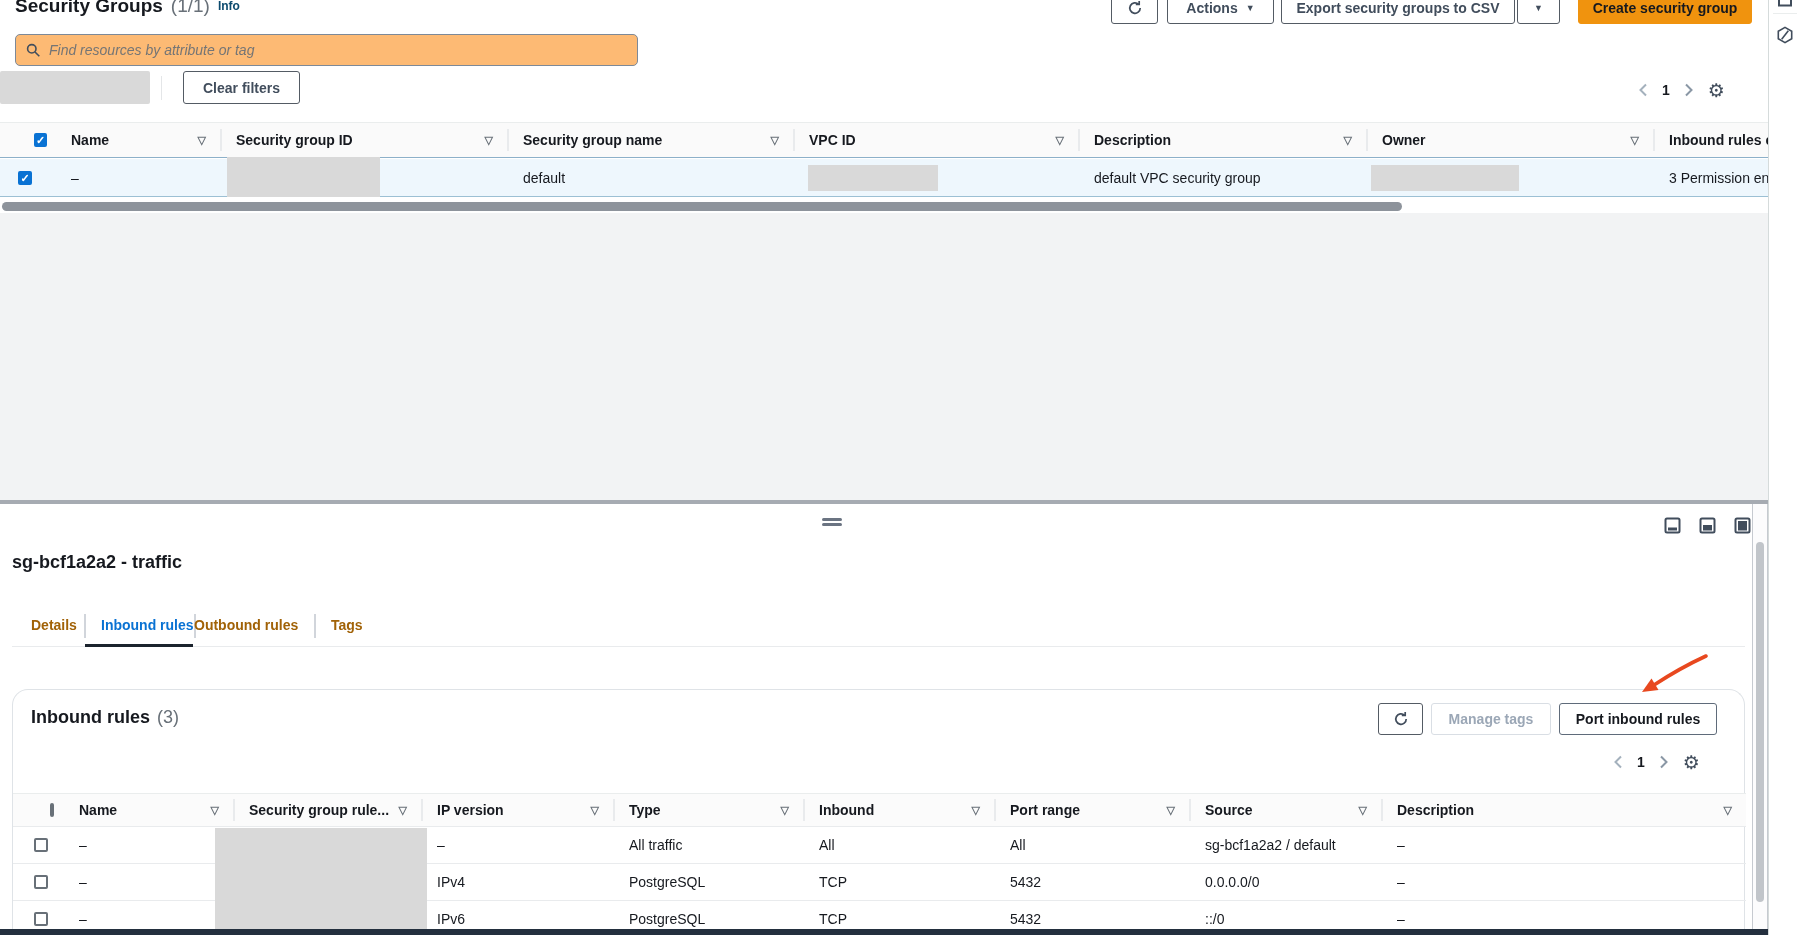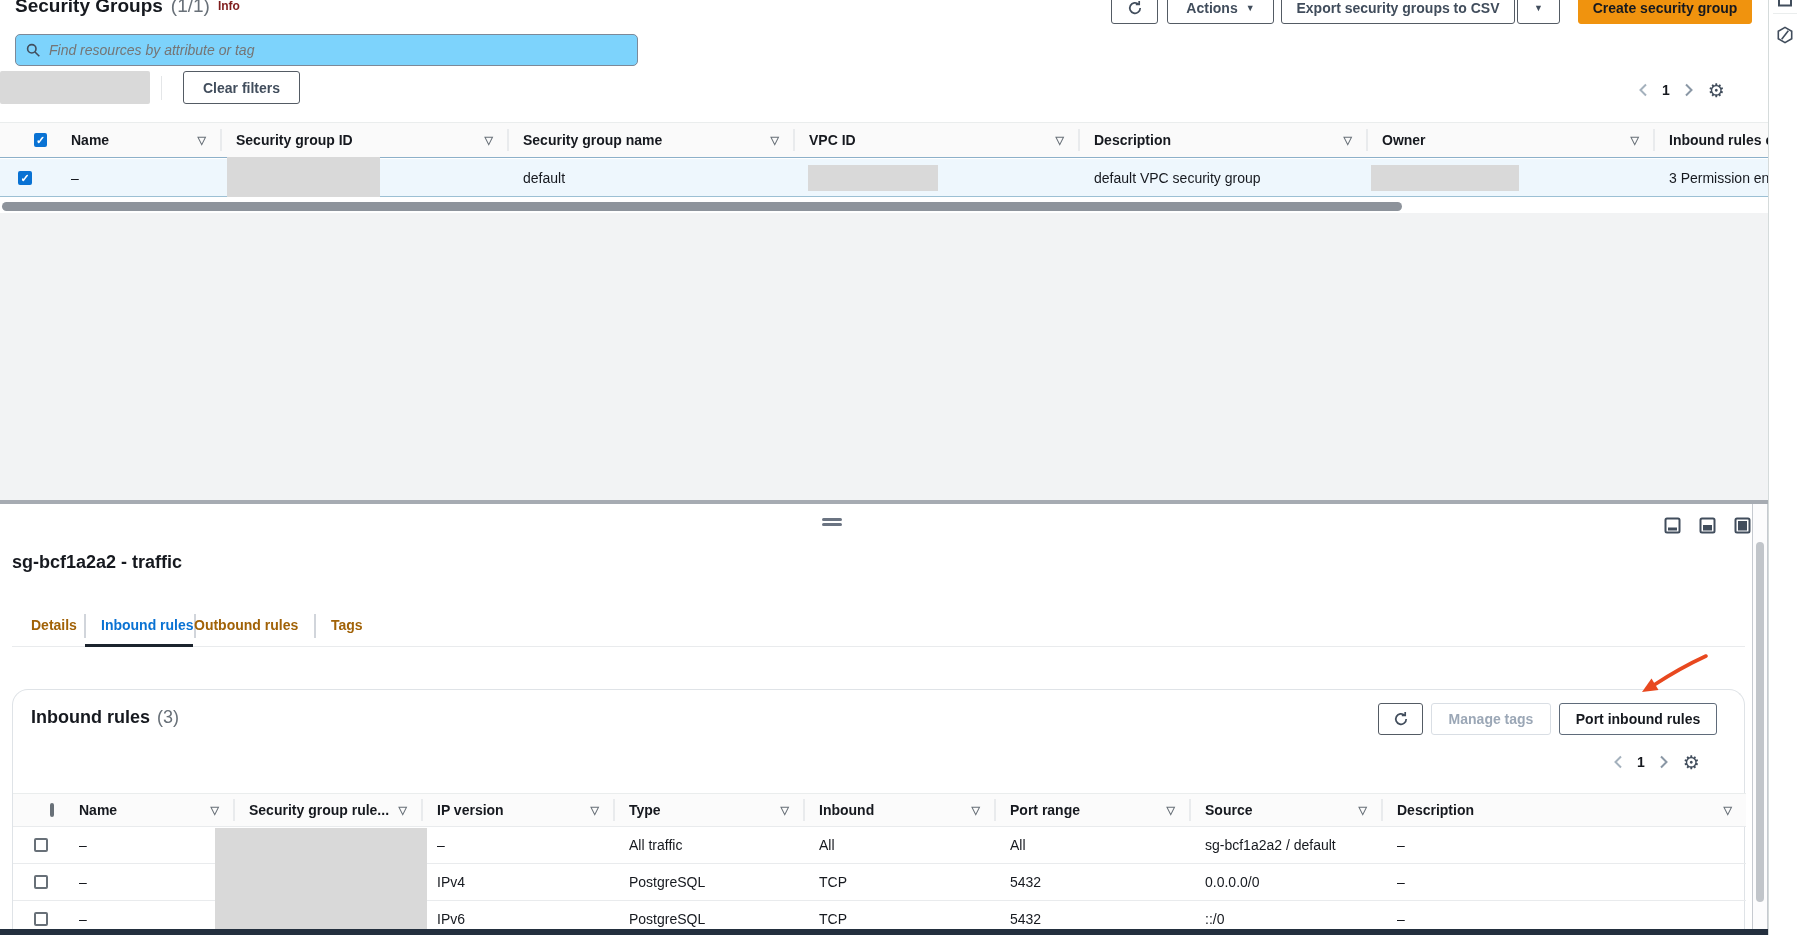--- a/index.html
+++ b/index.html
@@ -13,21 +13,21 @@
   
   .btn{position:absolute;display:flex;align-items:center;justify-content:center;gap:8px;
     height:32px;background:#fff;border:1px solid #545b64;border-radius:3px;
     font-weight:bold;font-size:14px;color:#414d5c;cursor:pointer;}
   .btn-primary{background:#f0930e;border-color:#f0930e;color:#16191f;}
   .btn-disabled{border-color:#d9dee4;color:#9ba7b6;}
   .caret{font-size:9px;line-height:1;}
 
   
   .search-box{position:absolute;display:flex;align-items:center;gap:8px;height:32px;
-    background:#7dd3fc;border:1px solid #7d8998;border-radius:5px;padding:0 10px;}
+    background:#fdba74;border:1px solid #7d8998;border-radius:5px;padding:0 10px;}
   .search-box input{border:none;outline:none;flex:1;font-style:italic;color:#5f6b7a;
     font-size:14px;font-family:"Liberation Sans",sans-serif;background:transparent;}
 
   
   .pager{position:absolute;display:flex;align-items:center;gap:14px;}
   .pager .pg{font-weight:bold;color:#16191f;}
   .chev{display:flex;align-items:center;}
 
   
   .tr{display:grid;align-items:center;}
@@ -56,21 +56,21 @@
 </head>
 <body>
 
 <div class="screen">
 
   <div class="abs" style="left:0;top:0;width:1768px;height:504px;background:#fff;">
 
     <div class="abs nowrap" style="left:15px;top:-4px;height:20px;display:flex;align-items:center;gap:8px;">
       <span class="bold" style="font-size:19px;">Security Groups</span>
       <span style="font-size:19px;color:#687078;">(1/1)</span>
-      <a style="color:#7f1d1d;font-weight:bold;font-size:12px;text-decoration:none;cursor:pointer;">Info</a>
+      <a style="color:#0c4a6e;font-weight:bold;font-size:12px;text-decoration:none;cursor:pointer;">Info</a>
     </div>
 
     <button class="btn" style="left:1111px;top:-8px;width:47px;">
       <span>
         <svg width="16" height="16" viewBox="0 0 16 16">
             <path d="M13.2 8a5.2 5.2 0 1 1-1.6-3.7" fill="none" stroke="#414d5c" stroke-width="1.7"></path>
             <path d="M12.2 1v3.4H8.8" fill="none" stroke="#414d5c" stroke-width="1.7"></path>
           </svg>
       </span>
     </button>

